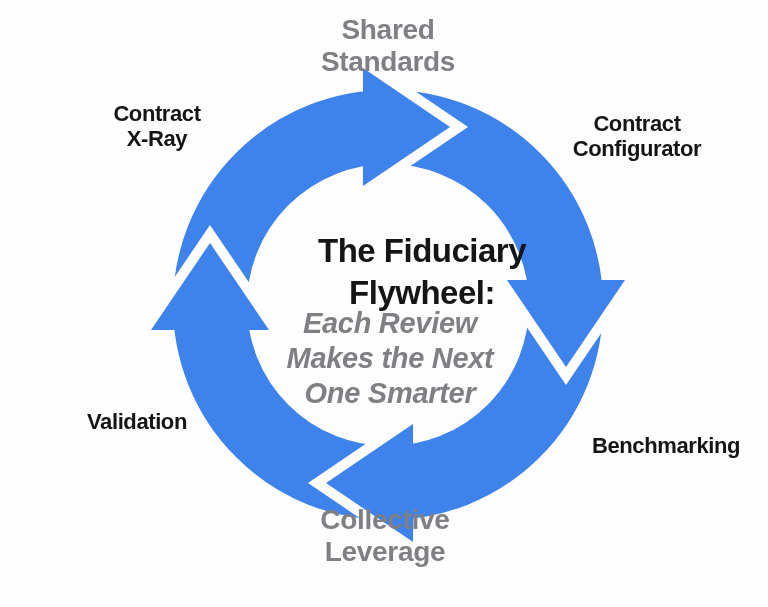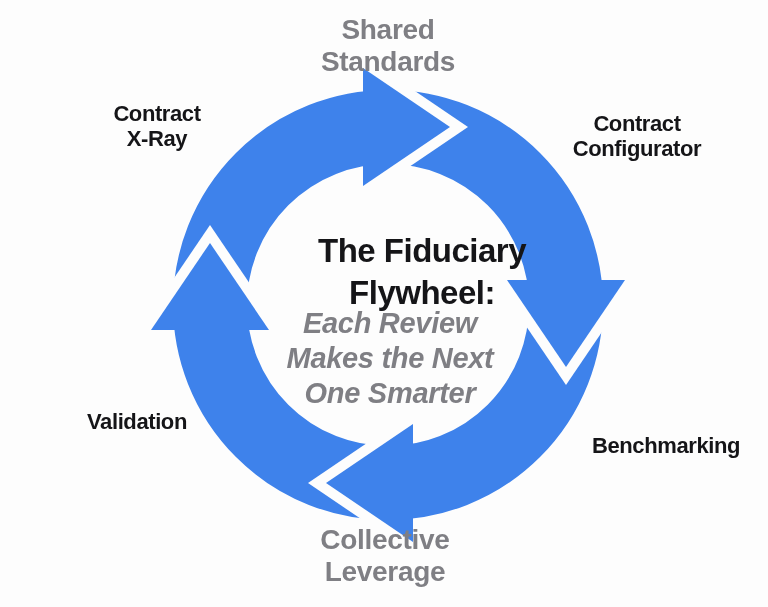--- a/index.html
+++ b/index.html
@@ -51,21 +51,21 @@
     font-weight: 600;
     font-size: 28px;
     line-height: 1.16;
     letter-spacing: -0.3px;
   }
   .lbl-shared        { left: 388px; top: 14px;  }
   .lbl-xray          { left: 157px; top: 102px; }
   .lbl-configurator  { left: 637px; top: 112px; }
   .lbl-validation    { left: 137px; top: 410px; }
   .lbl-benchmarking  { left: 666px; top: 406px; margin-top: 28px; }
-  .lbl-collective    { left: 385px; top: 524px; }
+  .lbl-collective    { left: 385px; top: 504px; }
 
   .center-title {
     left: 390px; top: 230px;
     color: var(--label-black);
     font-weight: 700;
     font-size: 33px;
     line-height: 1.26;
     letter-spacing: -0.5px;
     margin-left: 32px;
   }

